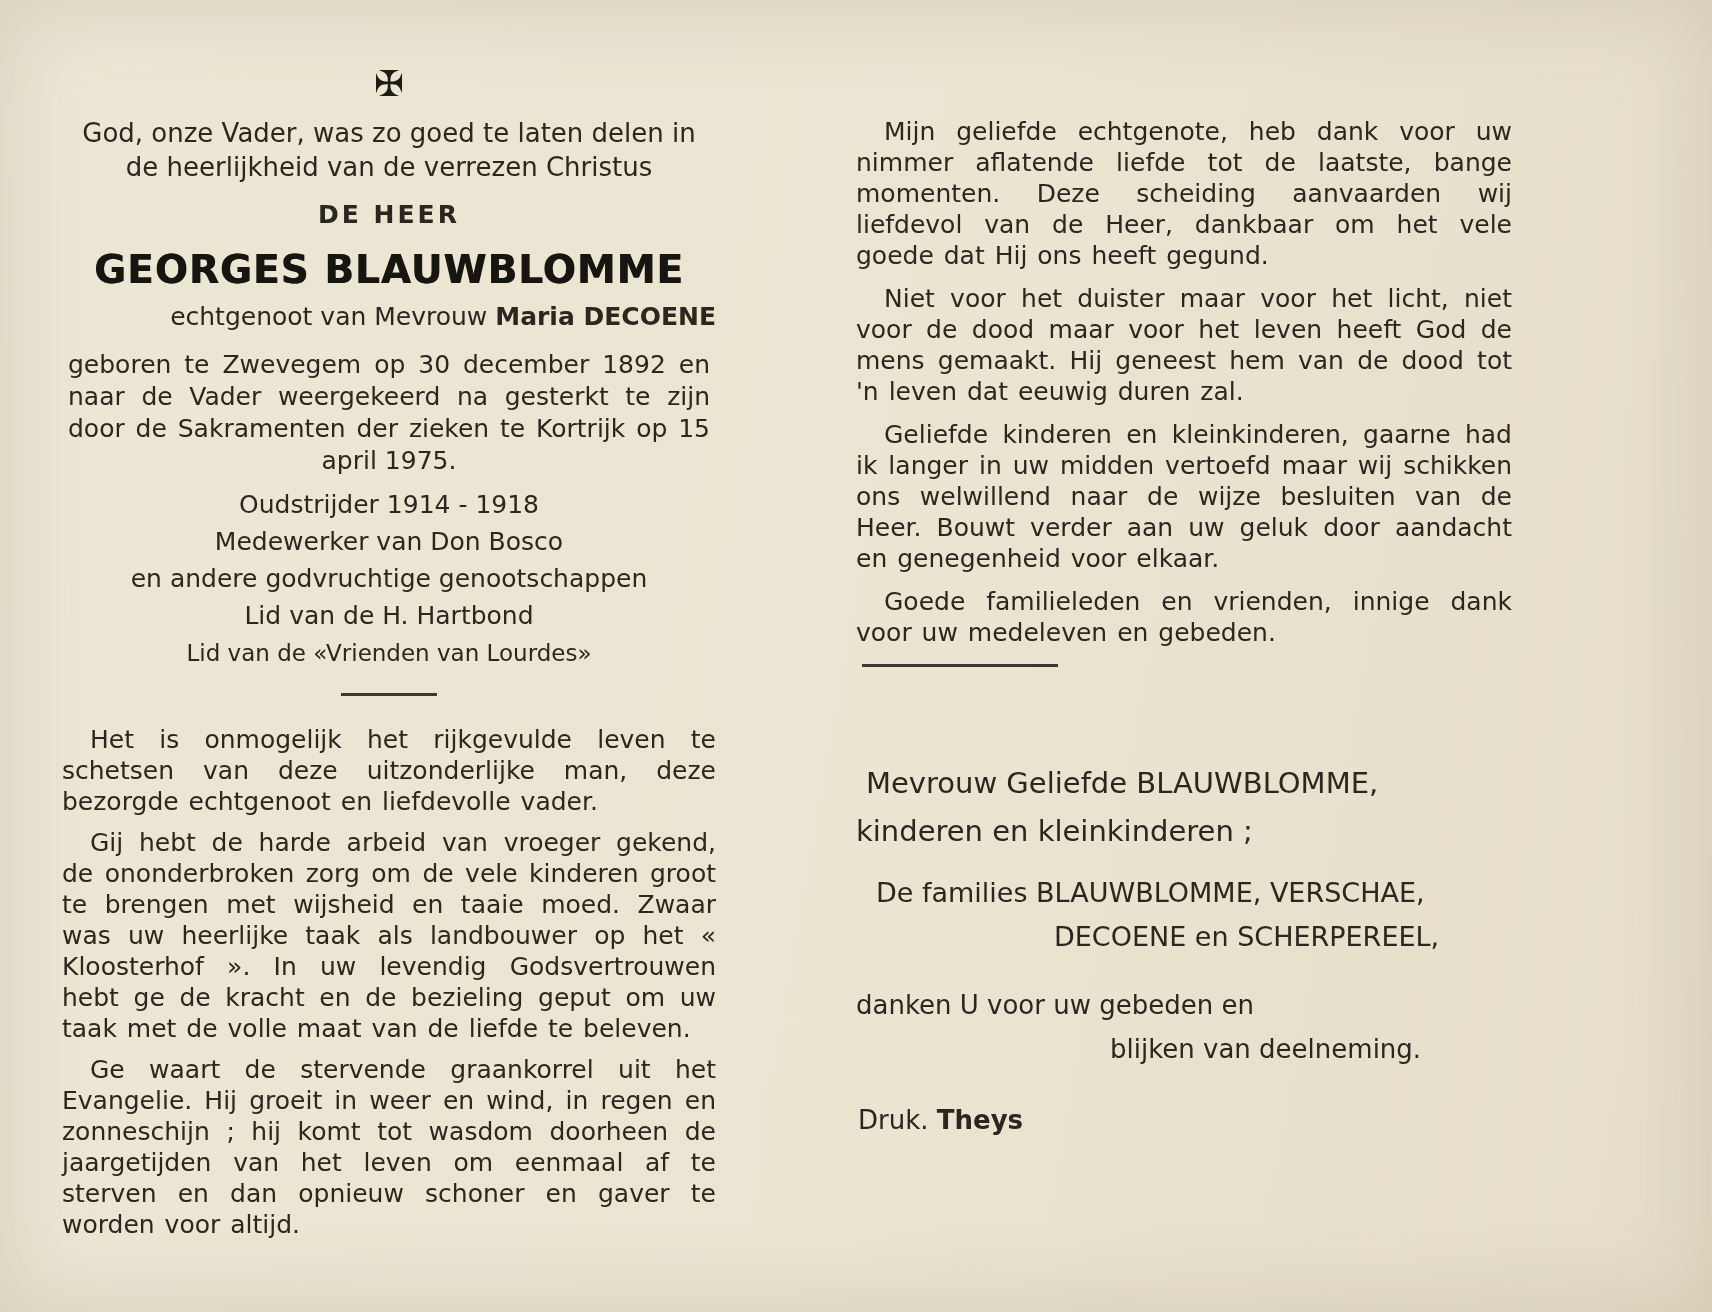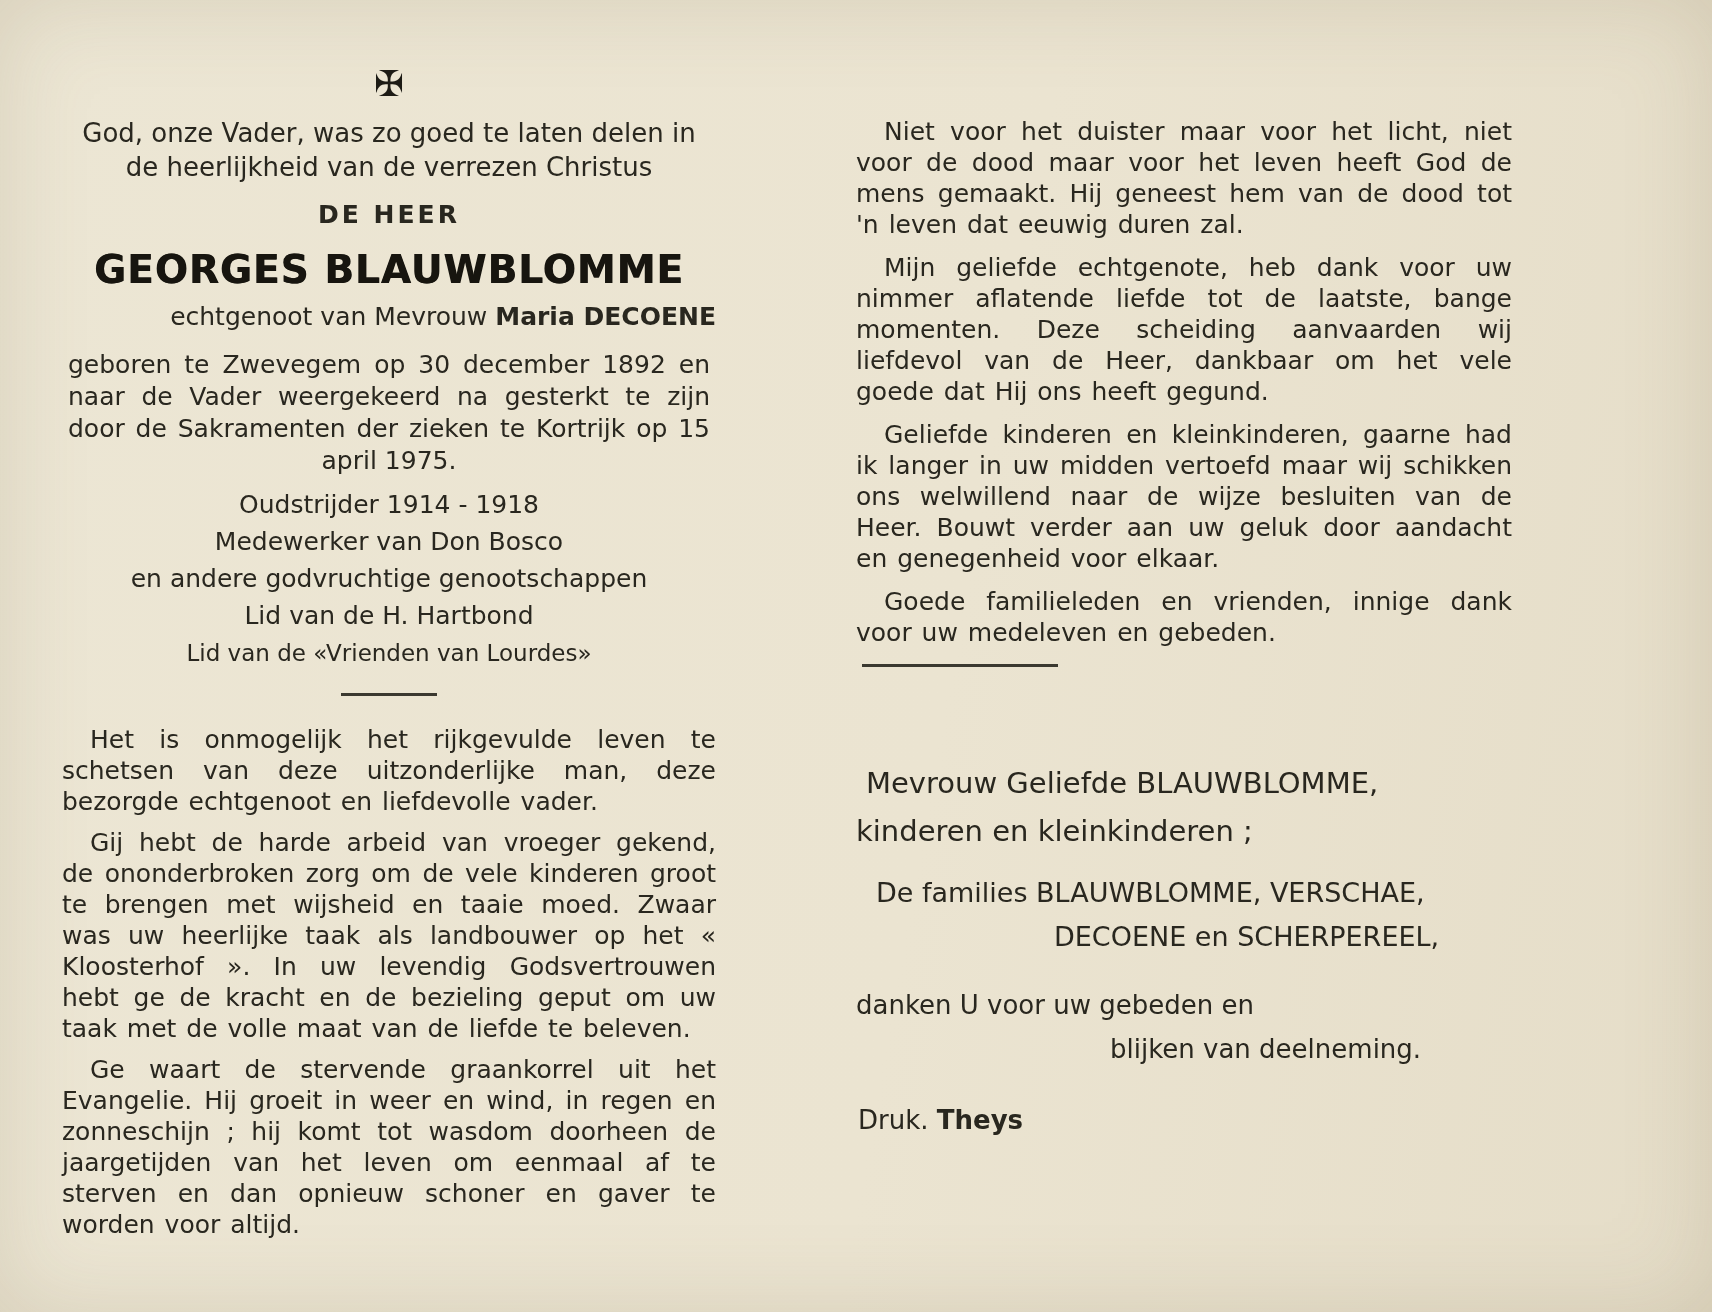--- a/index.html
+++ b/index.html
@@ -67,22 +67,22 @@
     <p class="titleline small">Lid van de «Vrienden van Lourdes»</p>
 
     <hr class="rule-left">
 
     <p class="para">Het is onmogelijk het rijkgevulde leven te schetsen van deze uitzonderlijke man, deze bezorgde echtgenoot en liefdevolle vader.</p>
     <p class="para">Gij hebt de harde arbeid van vroeger gekend, de ononderbroken zorg om de vele kinderen groot te brengen met wijsheid en taaie moed. Zwaar was uw heerlijke taak als landbouwer op het « Kloosterhof ». In uw levendig Godsvertrouwen hebt ge de kracht en de bezieling geput om uw taak met de volle maat van de liefde te beleven.</p>
     <p class="para">Ge waart de stervende graankorrel uit het Evangelie. Hij groeit in weer en wind, in regen en zonneschijn ; hij komt tot wasdom doorheen de jaargetijden van het leven om eenmaal af te sterven en dan opnieuw schoner en gaver te worden voor altijd.</p>
   </div>
 
   <div class="col col-right">
+    <p class="para">Mijn geliefde echtgenote, heb dank voor uw nimmer aflatende liefde tot de laatste, bange momenten. Deze scheiding aanvaarden wij liefdevol van de Heer, dankbaar om het vele goede dat Hij ons heeft gegund.</p>
     <p class="para">Niet voor het duister maar voor het licht, niet voor de dood maar voor het leven heeft God de mens gemaakt. Hij geneest hem van de dood tot 'n leven dat eeuwig duren zal.</p>
-    <p class="para">Mijn geliefde echtgenote, heb dank voor uw nimmer aflatende liefde tot de laatste, bange momenten. Deze scheiding aanvaarden wij liefdevol van de Heer, dankbaar om het vele goede dat Hij ons heeft gegund.</p>
     <p class="para">Geliefde kinderen en kleinkinderen, gaarne had ik langer in uw midden vertoefd maar wij schikken ons welwillend naar de wijze besluiten van de Heer. Bouwt verder aan uw geluk door aandacht en genegenheid voor elkaar.</p>
     <p class="para">Goede familieleden en vrienden, innige dank voor uw medeleven en gebeden.</p>
 
     <hr class="rule-right">
 
     <div class="family">
       <p class="line1">Mevrouw Geliefde BLAUWBLOMME,</p>
       <p class="line2">kinderen en kleinkinderen ;</p>
     </div>
 

